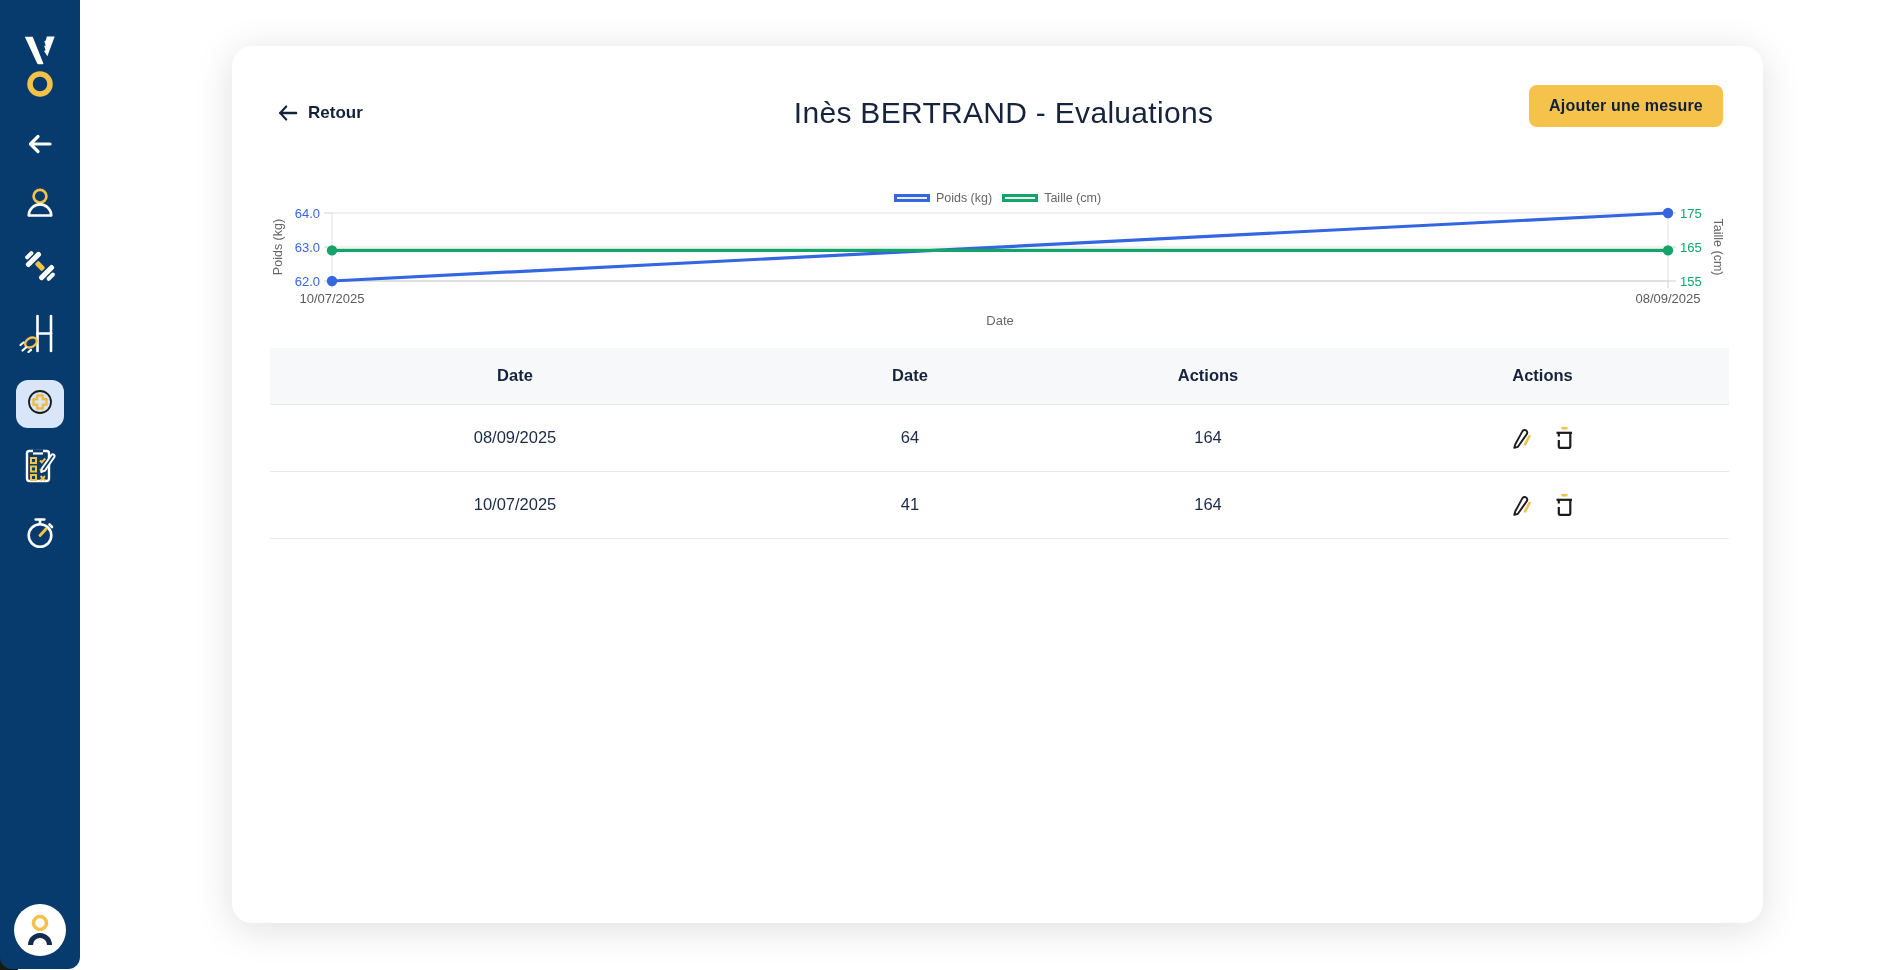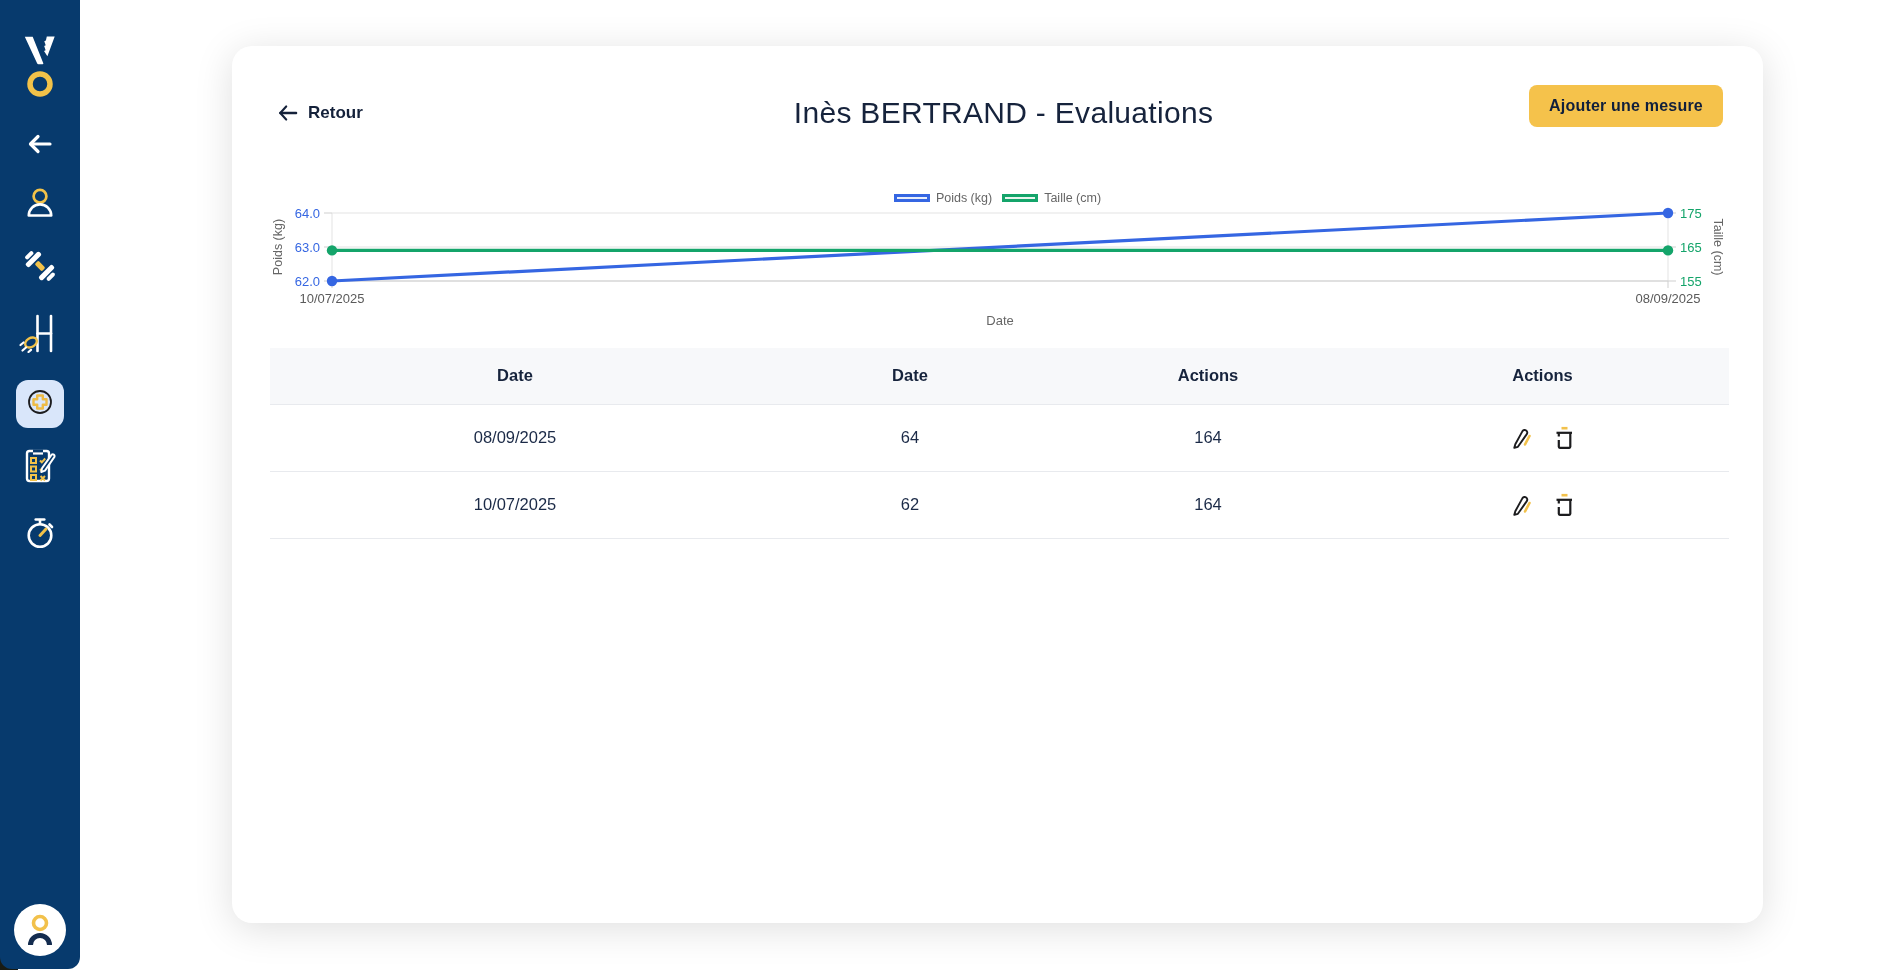--- a/index.html
+++ b/index.html
@@ -308,21 +308,21 @@
             <path d="M5.5 7.8 h15.5" stroke="#1c1c1e" stroke-width="2.2" fill="none"></path>
             <path d="M7.8 8 v3.4 M7.8 15 v6.8 a1 1 0 0 0 1 1 h9.5 a1 1 0 0 0 1 -1 V8" stroke="#1c1c1e" stroke-width="2.2" fill="none"></path>
           </svg>
         </button>
       </div>
     </td>
   </tr>
 
   <tr>
     <td>10/07/2025</td>
-    <td>62</td>
+    <td>41</td>
     <td>164</td>
     <td>
       <div class="actions-cell">
         <button class="icon-btn">
           <svg width="26" height="26" viewBox="0 0 26 26">
             <path d="M20.5 11 L16 19.5" stroke="#f2c14b" stroke-width="2.6" fill="none" stroke-linecap="round"></path>
             <path d="M6.3 19.2 L5.3 22.8 L8.9 21.8 L17.8 9.1 a2.6 2.6 0 0 0 -4.3 -3 z" fill="#ffffff" stroke="#1c1c1e" stroke-width="1.9" stroke-linejoin="round"></path>
           </svg>
         </button>
         <button class="icon-btn">

